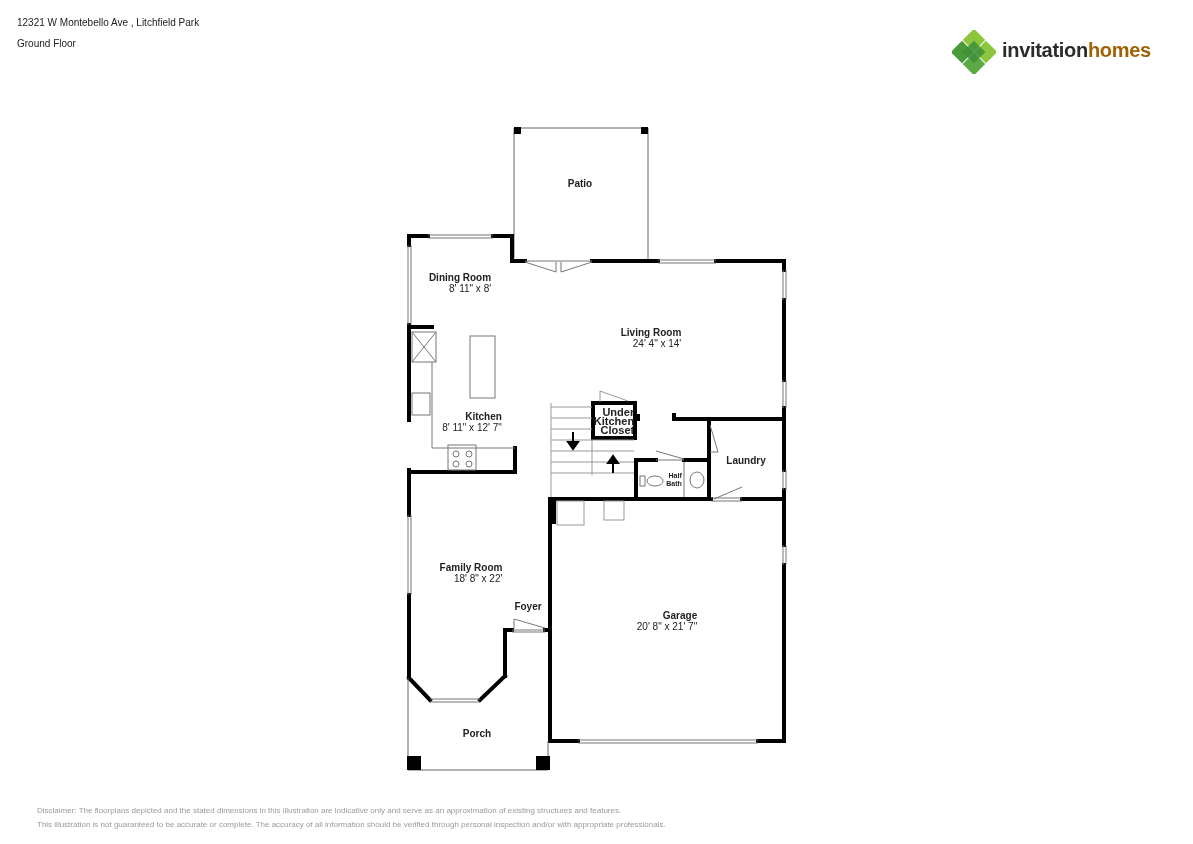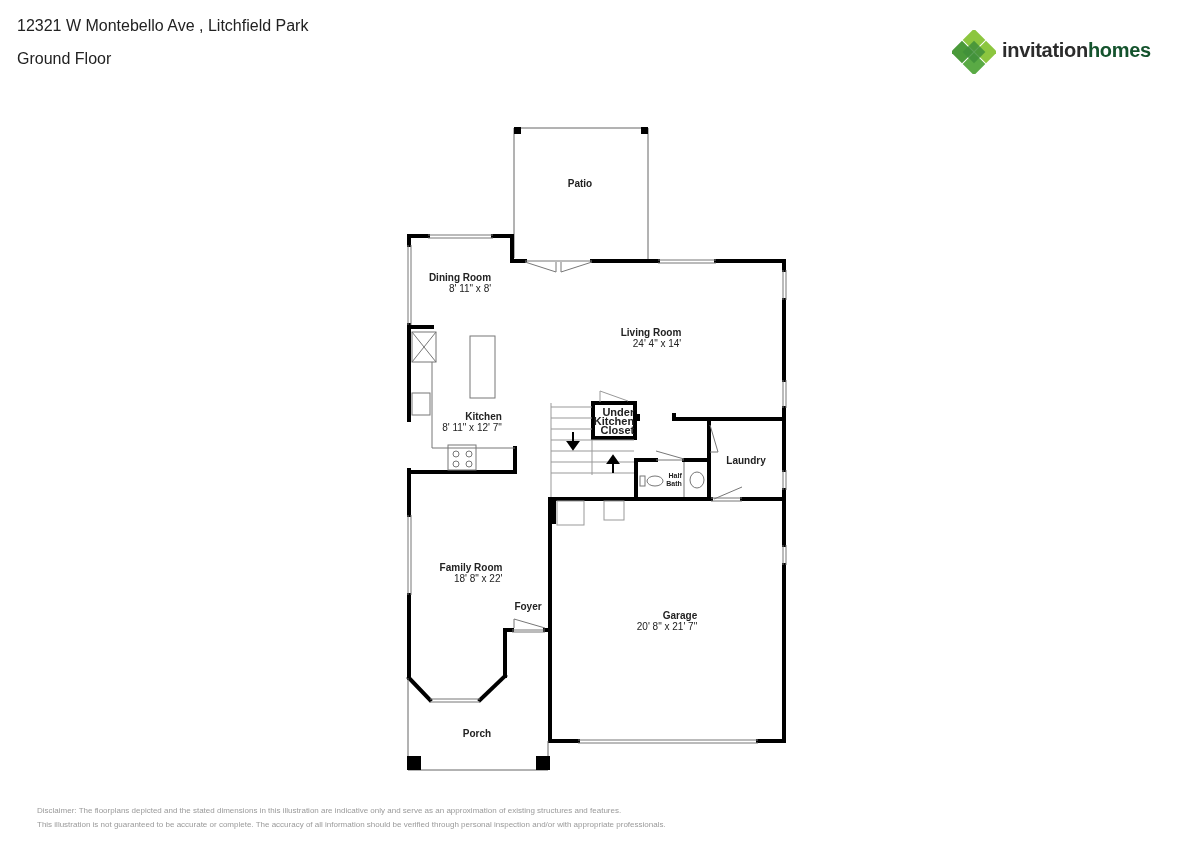--- a/index.html
+++ b/index.html
@@ -1,23 +1,23 @@
 <!DOCTYPE html>
 <html><head>
 <meta charset="utf-8">
 <style>
   html, body { margin: 0; padding: 0; background: #ffffff; }
   body { width: 1193px; height: 844px; position: relative; overflow: hidden; font-family: "Liberation Sans", sans-serif; }
-  .hdr { position: absolute; left: 17px; font-size: 16px; color: #222; }
+  .hdr { position: absolute; left: 17px; font-size: 10px; color: #222; }
   .hdr.l1 { top: 17px; }
-  .hdr.l2 { top: 50px; }
+  .hdr.l2 { top: 38px; }
   .logo { position: absolute; left: 952px; top: 30px; width: 215px; height: 45px; }
   .logo-text { position: absolute; left: 50px; top: 9px; font-size: 20px; font-weight: bold; letter-spacing: -0.3px; }
   .logo-text .a { color: #2b2b2b; }
-  .logo-text .b { color: #14532d; text-align: right; }
+  .logo-text .b { color: #a16207; text-align: right; }
   .plan { position: absolute; left: 0; top: 0; }
   .label { position: absolute; font-size: 10px; color: #222; text-align: right; transform: translateX(-50%); white-space: nowrap; line-height: 11px; }
   .label .nm { font-weight: bold; display: block; }
   .label .dm { display: block; }
   .small { font-size: 11px; line-height: 9px; }
   .disc { position: absolute; left: 37px; font-size: 8px; color: #9a9a9a; }
   .disc.d1 { top: 806px; }
   .disc.d2 { top: 820px; }
 </style>
 </head>

